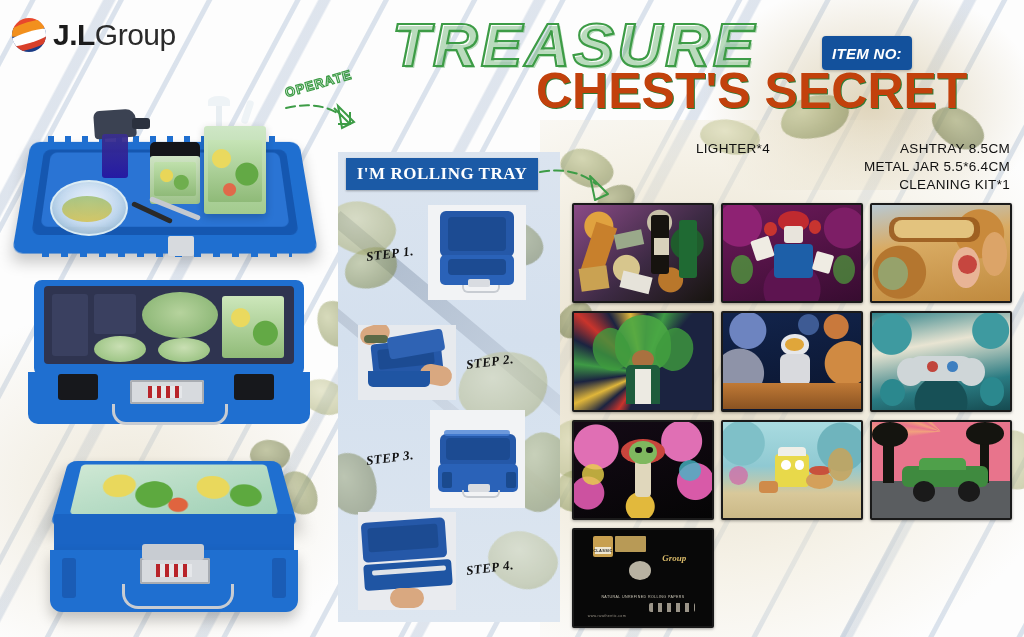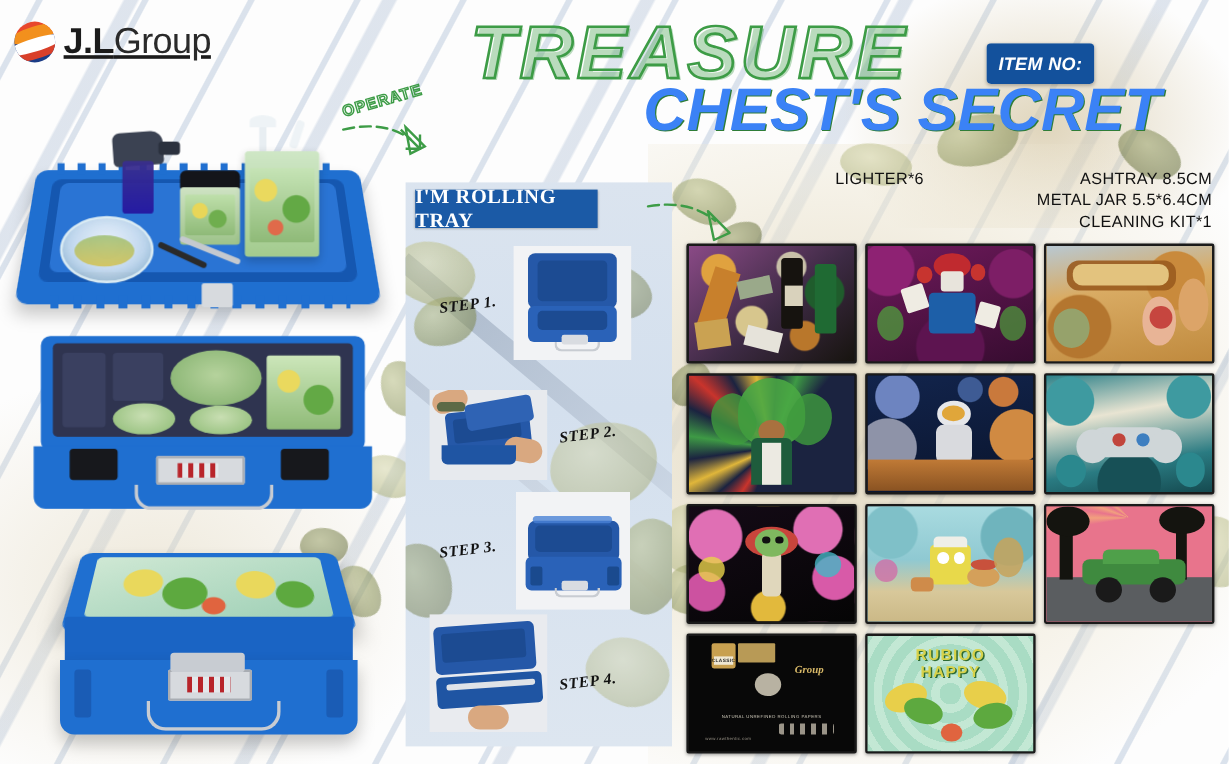--- a/index.html
+++ b/index.html
@@ -49,38 +49,38 @@
   
   .logo{position:absolute;left:12px;top:18px;display:flex;align-items:center;gap:7px;z-index:40;}
   .logo-mark{width:34px;height:34px;border-radius:50%;position:relative;overflow:hidden;
     background:linear-gradient(180deg,#e8472c 0%,#e8472c 30%,#1b3c86 30%,#1b3c86 100%);}
   .logo-mark:before{content:"";position:absolute;left:-6px;top:4px;width:46px;height:12px;
     background:#f2901d;border-radius:50%;transform:rotate(-17deg);}
   .logo-mark:after{content:"";position:absolute;left:-8px;top:14px;width:50px;height:11px;
     background:#ffffff;border-radius:50%;transform:rotate(-17deg);}
   .logo-mark .swirl{position:absolute;left:-4px;top:21px;width:44px;height:10px;
     background:#d9402a;border-radius:50%;transform:rotate(-17deg);}
-  .logo-text{font-size:30px;line-height:1;color:#1b1b1b;letter-spacing:-.5px;white-space:nowrap;text-decoration:underline;}
+  .logo-text{font-size:30px;line-height:1;color:#1b1b1b;letter-spacing:-.5px;white-space:nowrap;}
   .logo-text .b{font-weight:bold;}
   .logo-text .l{font-weight:normal;color:#2a2a2a;}
 
   
   .headline{position:absolute;left:392px;top:16px;z-index:30;}
   .h-treasure{
     font-size:62px;font-weight:bold;font-style:italic;letter-spacing:3px;
     color:transparent;
     -webkit-text-stroke:2.2px #3d9c46;
     text-shadow:2px 2px 0 rgba(61,156,70,.35);
     line-height:.95;white-space:nowrap;
     font-family:"Liberation Sans", sans-serif;
   }
   .h-chest{
     position:absolute;left:144px;top:52px;
-    font-size:50px;font-weight:bold;font-style:italic;letter-spacing:0px;
-    color:#3b82f6;line-height:.95;white-space:nowrap;
+    font-size:50px;font-weight:bold;letter-spacing:0px;
+    color:#c2410c;line-height:.95;white-space:nowrap;
     text-shadow:1px 1px 0 #2f7d37;
   }
 
   
   .item-badge{position:absolute;left:822px;top:36px;height:34px;display:flex;align-items:stretch;
     border-radius:4px;overflow:hidden;z-index:35;box-shadow:0 1px 3px rgba(0,0,0,.25);}
   .item-badge .lbl{background:#13519c;color:#fff;font-weight:bold;font-style:italic;
     font-size:15px;display:flex;align-items:center;padding:0 10px;letter-spacing:.3px;}
   .item-badge .val{background:#ffffff;color:#13519c;font-weight:bold;
     font-size:15px;display:flex;align-items:center;padding:0 12px;letter-spacing:1px;}
@@ -94,21 +94,21 @@
 
   
   .tray-panel{position:absolute;left:338px;top:152px;width:222px;height:470px;
     background:linear-gradient(180deg,#dbe4ef 0%,#d4e0ee 40%,#dde6f0 100%);
     z-index:10;overflow:hidden;}
   .tray-panel .diag{position:absolute;left:-40px;top:160px;width:320px;height:16px;
     background:linear-gradient(90deg,#9aa9bd,#c9d4e2);transform:rotate(40deg);opacity:.75;}
   .tray-panel .diag2{position:absolute;left:-60px;top:250px;width:340px;height:10px;
     background:linear-gradient(90deg,#aab6c7,#dfe6ef);transform:rotate(40deg);opacity:.6;}
 
-  .tray-banner{position:absolute;left:346px;top:158px;width:152px;height:32px;
+  .tray-banner{position:absolute;left:346px;top:158px;width:192px;height:32px;
     background:#1b5aa6;display:flex;align-items:center;justify-content:center;z-index:22;
     box-shadow:0 1px 2px rgba(0,0,0,.3);}
   .tray-banner span{color:#fff;font-family:"Liberation Serif", serif;font-weight:bold;
     font-size:17px;letter-spacing:.5px;}
 
   .step-label{position:absolute;z-index:25;color:#111;
     font-family:"Liberation Serif", serif;font-weight:bold;font-style:italic;
     font-size:13px;letter-spacing:.5px;}
 
   .step-img{position:absolute;z-index:20;overflow:hidden;border:0;}
@@ -190,21 +190,21 @@
   <div class="headline">
     <div class="h-treasure">TREASURE</div>
     <div class="h-chest">CHEST'S SECRET</div>
   </div>
 
   <div class="item-badge">
     <div class="lbl">ITEM NO:</div>
   </div>
 
   <div class="specs left">
-    <div class="row">LIGHTER*6</div>
+    <div class="row">LIGHTER*4</div>
   </div>
   <div class="specs right">
     <div class="row">ASHTRAY  8.5CM</div>
     <div class="row">METAL JAR  5.5*6.4CM</div>
     <div class="row">CLEANING KIT*1</div>
   </div>
 
   <div class="prod" style="left:8px;top:96px;width:312px;height:170px;">
 
     <div style="position:absolute;left:14px;top:38px;width:286px;height:120px;background:#1f6fd0;
@@ -550,31 +550,16 @@
       <div style="position:absolute;left:64%;top:24%;color:#d8b968;font-size:9px;font-style:italic;font-weight:bold;
            font-family:'Liberation Serif',serif;">Group</div>
       <div class="blob" style="left:40%;top:32%;width:16%;height:20%;background:#b8b2a2;"></div>
       <div style="position:absolute;left:0;right:0;top:68%;text-align:center;color:#cfcabb;font-size:3.6px;
            letter-spacing:.4px;">NATURAL UNREFINED ROLLING PAPERS</div>
       <div style="position:absolute;left:54%;top:76%;width:34%;height:9%;
            background:repeating-linear-gradient(90deg,#9a9488 0 4px, transparent 4px 9px);border-radius:2px;"></div>
       <div style="position:absolute;left:10%;top:88%;color:#9a9488;font-size:3.6px;letter-spacing:.3px;">www.rawthentic.com</div>
     </div>
 
-    <div class="tile" style="background:#a9dcc4;">
-      <div class="layer" style="background:
-        repeating-radial-gradient(circle at 50% 50%, #a9dcc4 0 9px, #c6e9d6 9px 16px);opacity:.9;"></div>
-      <div style="position:absolute;left:0;right:0;top:10%;text-align:center;color:#d8d24a;
-           font-size:13px;font-weight:bold;line-height:1.05;letter-spacing:1px;
-           text-shadow:1.2px 1.2px 0 #2e6a34;font-family:'Liberation Sans',sans-serif;">
-        <span>RUBIOO</span><br>
-        <span>HAPPY</span>
-      </div>
-      <div class="blob" style="left:10%;top:42%;width:26%;height:24%;background:#e8cf4a;transform:rotate(-18deg);"></div>
-      <div class="blob" style="left:22%;top:54%;width:24%;height:22%;background:#5da93f;transform:rotate(16deg);"></div>
-      <div class="blob" style="left:58%;top:40%;width:26%;height:24%;background:#e8cf4a;transform:rotate(14deg);"></div>
-      <div class="blob" style="left:64%;top:58%;width:24%;height:22%;background:#5da93f;transform:rotate(-12deg);"></div>
-      <div class="blob" style="left:44%;top:76%;width:13%;height:16%;background:#e0643f;"></div>
-    </div>
 
 
   </div>
 </div>
 
 </body></html>

